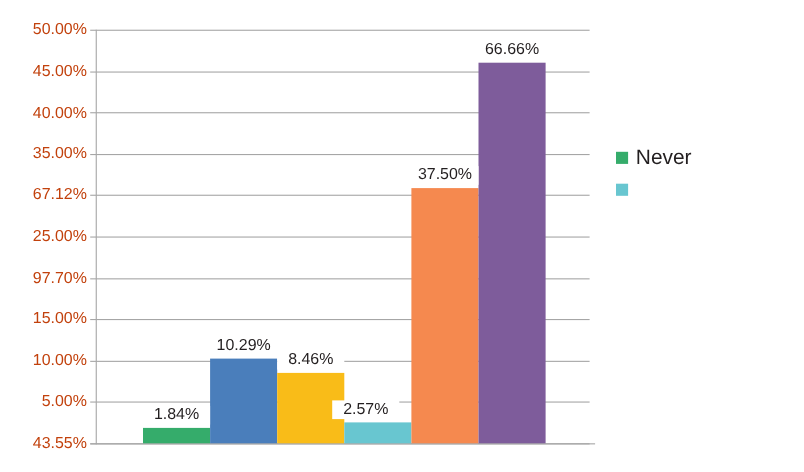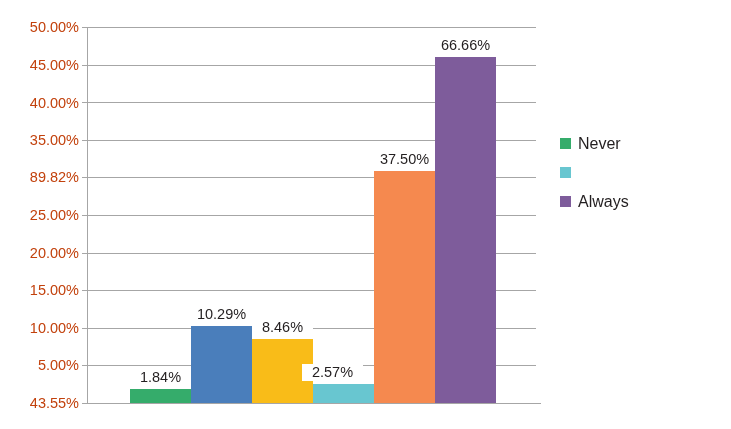--- a/index.html
+++ b/index.html
@@ -124,39 +124,39 @@
     align-items: center;
     height: 29px;
   }
   .legend-swatch {
     width: 11px;
     height: 11px;
     flex: 0 0 11px;
     margin-right: 7px;
   }
   .legend-text {
-    font-size: 16px;
+    font-size: 19px;
     line-height: 15px;
     color: #231f20;
     white-space: nowrap;
   }
 </style>
 </head>
 <body>
 
 <div id="chart-area">
 
   <div id="y-labels">
       <div class="y-label" style="top: 396px;">43.55%</div>
       <div class="y-label" style="top: 358.4px;">5.00%</div>
       <div class="y-label" style="top: 320.8px;">10.00%</div>
       <div class="y-label" style="top: 283.2px;">15.00%</div>
-      <div class="y-label" style="top: 245.6px;">20.00%</div>
+      <div class="y-label" style="top: 245.6px;">97.70%</div>
       <div class="y-label" style="top: 208px;">25.00%</div>
-      <div class="y-label" style="top: 170.4px;">89.82%</div>
+      <div class="y-label" style="top: 170.4px;">67.12%</div>
       <div class="y-label" style="top: 132.8px;">35.00%</div>
       <div class="y-label" style="top: 96px;">40.00%</div>
       <div class="y-label" style="top: 57.6px;">45.00%</div>
       <div class="y-label" style="top: 20px;">50.00%</div>
     </div>
 
   <div id="plot">
       <div class="gridline" style="top: 376px; background: rgb(166, 166, 166);"></div>
       <div class="gridline" style="top: 338.4px; background: rgb(166, 166, 166);"></div>
       <div class="gridline" style="top: 300.8px; background: rgb(166, 166, 166);"></div>
@@ -182,24 +182,20 @@
       <div class="bar" title="Always 45.96%" style="left: 347px; width: 61px; height: 345.619px; background: rgb(126, 92, 155);"></div>
     </div>
 
   <div id="legend">
       <div class="legend-item">
         <span class="legend-swatch" style="background: rgb(53, 172, 107);"></span>
         <span class="legend-text">Never</span>
       </div>
       <div class="legend-item">
         <span class="legend-swatch" style="background: rgb(104, 198, 208);"></span>
-      </div>
-      <div class="legend-item">
-        <span class="legend-swatch" style="background: rgb(126, 92, 155);"></span>
-        <span class="legend-text">Always</span>
       </div>
     </div>
 
 <div class="tick-mark" style="top: 403px; background: rgb(166, 166, 166);"></div>
     <div class="tick-mark" style="top: 365.4px; background: rgb(166, 166, 166);"></div>
     <div class="tick-mark" style="top: 327.8px; background: rgb(166, 166, 166);"></div>
     <div class="tick-mark" style="top: 290.2px; background: rgb(166, 166, 166);"></div>
     <div class="tick-mark" style="top: 252.6px; background: rgb(166, 166, 166);"></div>
     <div class="tick-mark" style="top: 215px; background: rgb(166, 166, 166);"></div>
     <div class="tick-mark" style="top: 177.4px; background: rgb(166, 166, 166);"></div>

